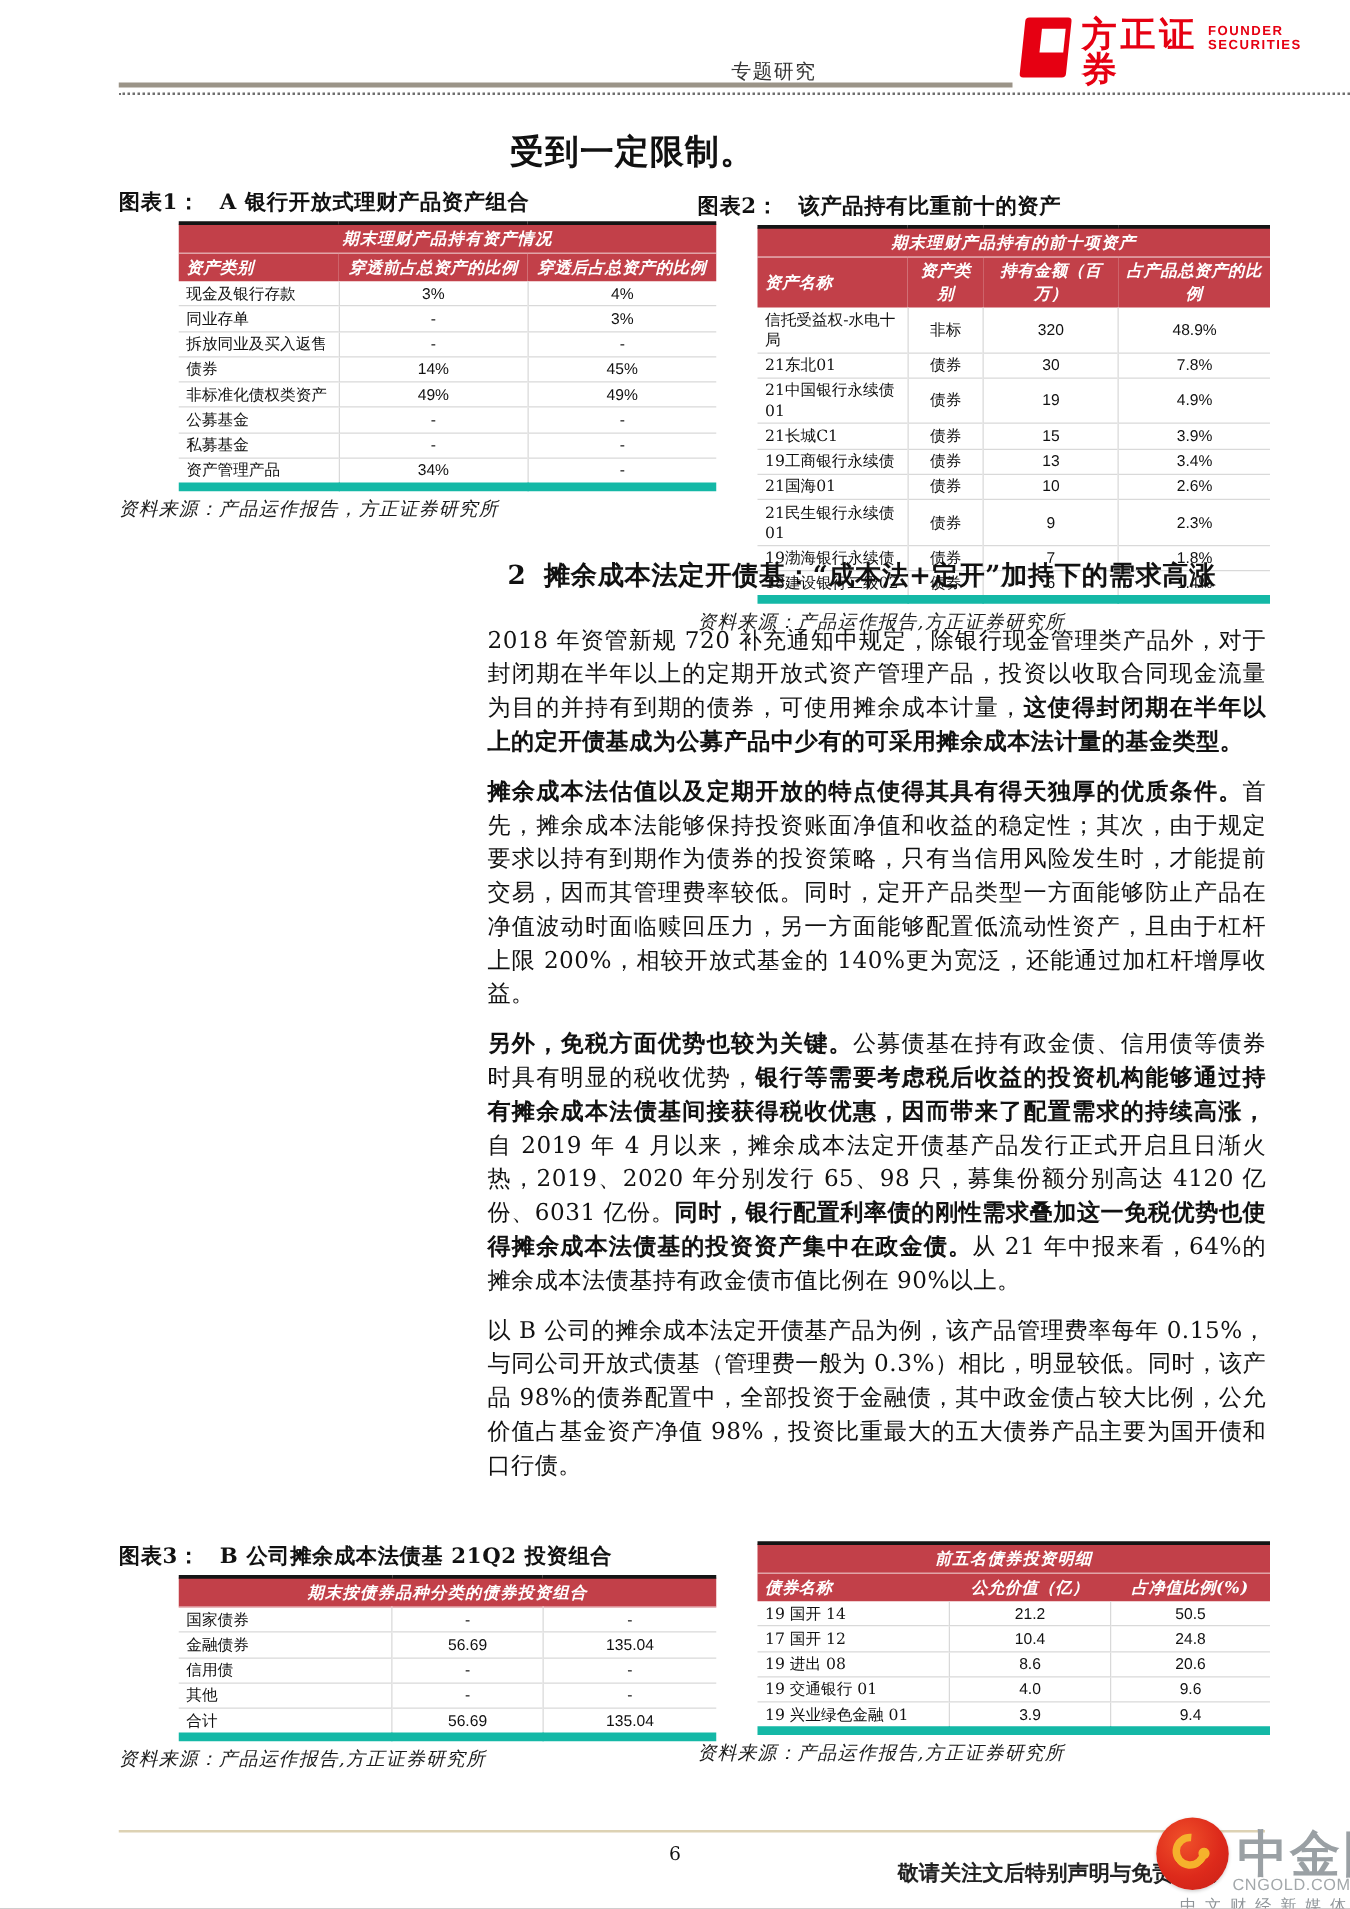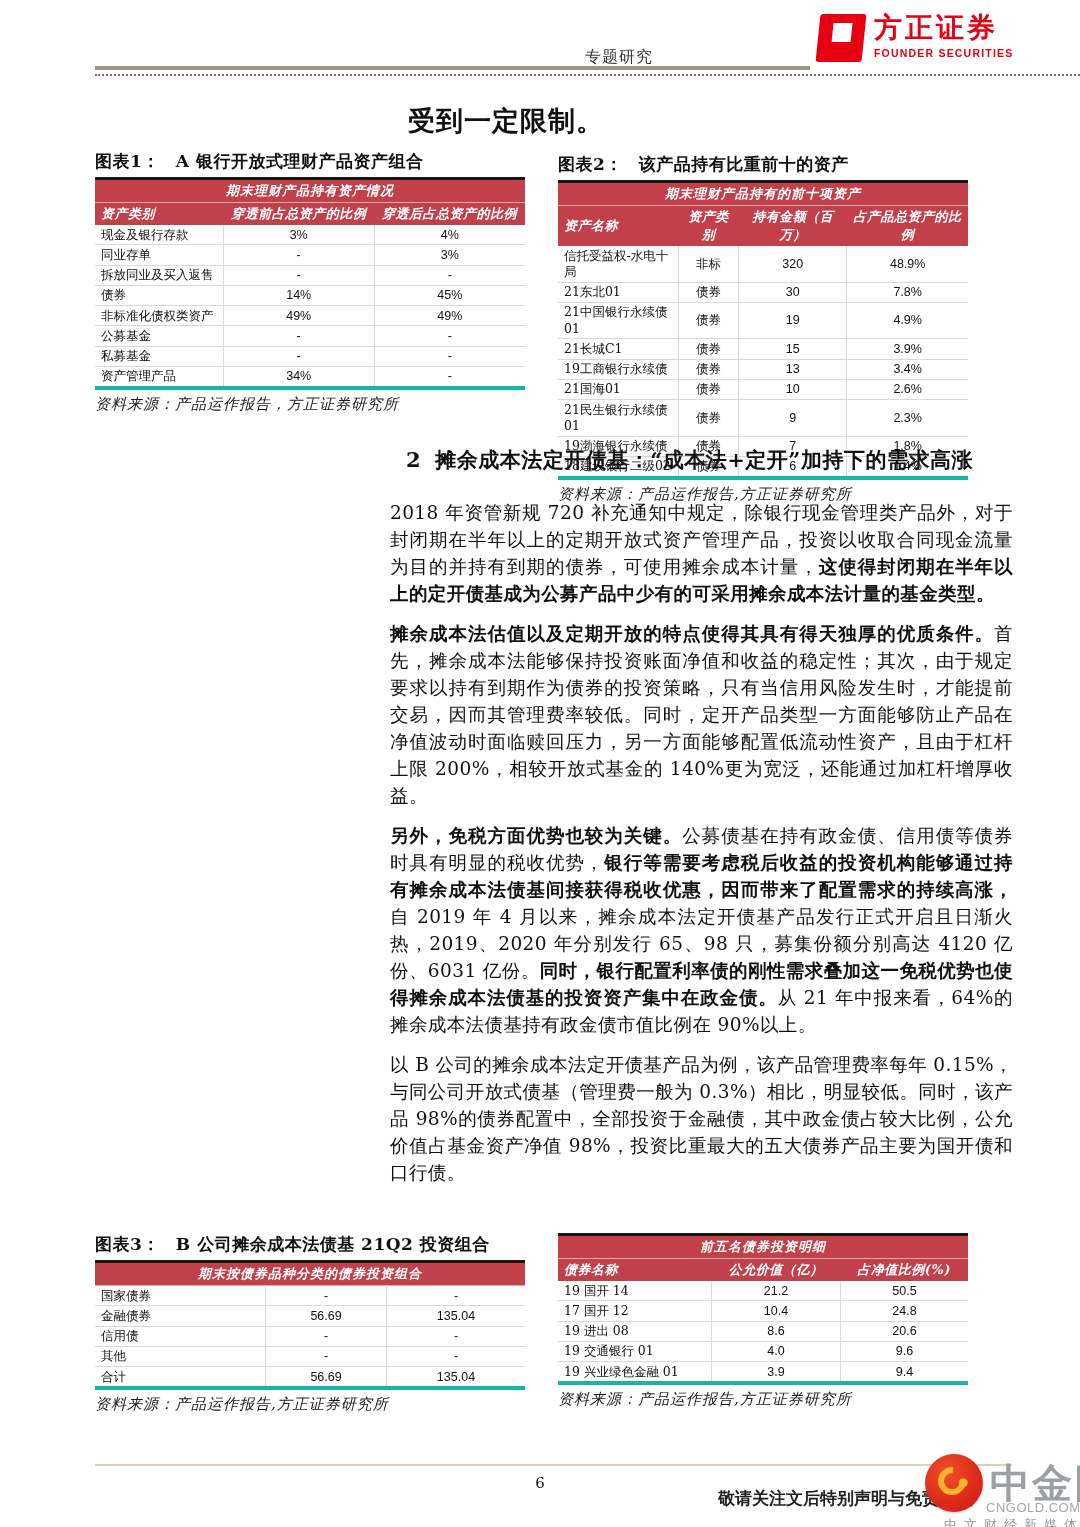--- a/index.html
+++ b/index.html
@@ -14,34 +14,34 @@
     background:#ffffff;overflow:hidden;
     font-family:"DejaVu Serif","Liberation Serif",serif;color:#111;
   }
   
   .hdr-label{position:absolute;top:47px;left:585px;font-size:16px;color:#333;letter-spacing:1px;}
   .hdr-rule-solid{position:absolute;top:66px;left:95px;width:715px;height:4px;background:#9b9488;}
   .hdr-rule-dotted{position:absolute;top:74px;left:95px;width:985px;border-top:2px dotted #6f6f6f;}
   .logo{position:absolute;top:14px;left:818px;display:flex;align-items:flex-start;gap:10px;}
   .logo-mark{position:relative;width:46px;height:48px;background:var(--logo-red);transform:skewX(-6deg);border-radius:3px;}
   .logo-mark::after{content:"";position:absolute;top:9px;left:14px;width:19px;height:19px;background:#fff;}
-  .logo-text{display:flex;flex-direction:column;line-height:1;}
+  .logo-text{display:flex;flex-direction:row;line-height:1;}
   .logo-cn{font-size:28px;font-weight:bold;color:var(--logo-red);letter-spacing:3px;font-family:"DejaVu Serif",serif;}
   .logo-en{font-size:10.5px;font-weight:bold;color:var(--logo-red);letter-spacing:1.2px;margin-top:6px;font-family:"Liberation Sans",sans-serif;}
   
   .intro{position:absolute;top:103px;left:408px;font-size:27px;font-weight:bold;letter-spacing:1px;text-align:right;}
   
   .figure{position:absolute;}
   .fig-f1{top:150px;left:95px;width:430px;}
   .fig-f2{top:153px;left:558px;width:410px;}
   .fig-f3{top:1233px;left:95px;width:430px;}
   .fig-f4{top:1233px;left:558px;width:410px;}
   .fig-title{font-size:17px;font-weight:bold;margin-bottom:4px;letter-spacing:0.5px;}
   .fig-title .fig-label{margin-right:16px;}
-  .figure table{width:100%;border-collapse:collapse;border-top:3px solid #151515;border-bottom:4px solid #14b8a6;}
+  .figure table{width:100%;border-collapse:collapse;border-top:3px solid #151515;border-bottom:7px solid #14b8a6;margin-left:48px;}
   .figure tr.banner th{
     background:var(--banner-red);color:#fff;font-size:13px;font-weight:bold;font-style:italic;
     text-align:center;padding:2px 4px;border-bottom:1px solid rgba(255,255,255,.55);letter-spacing:1px;
   }
   .figure tr.colhead th{
     background:var(--banner-red);color:#fff;font-size:13px;font-weight:bold;font-style:italic;
     text-align:center;padding:2px 6px;letter-spacing:0.5px;
   }
   .figure tr.colhead th:first-child{text-align:left;}
   .figure tbody td{

